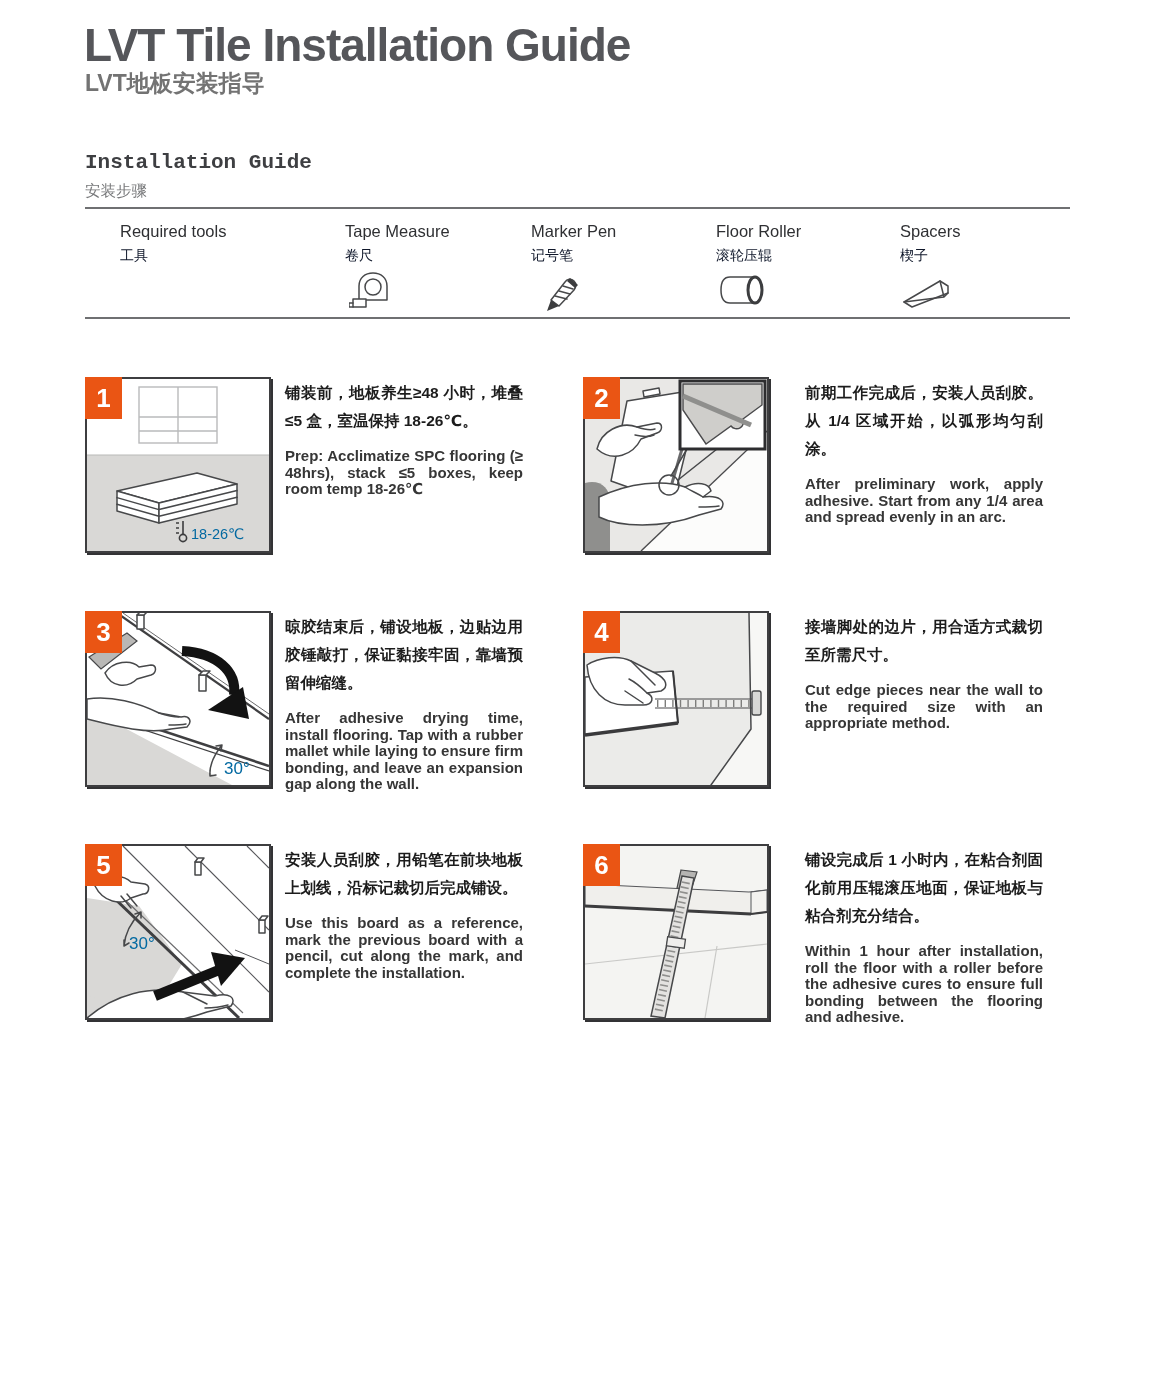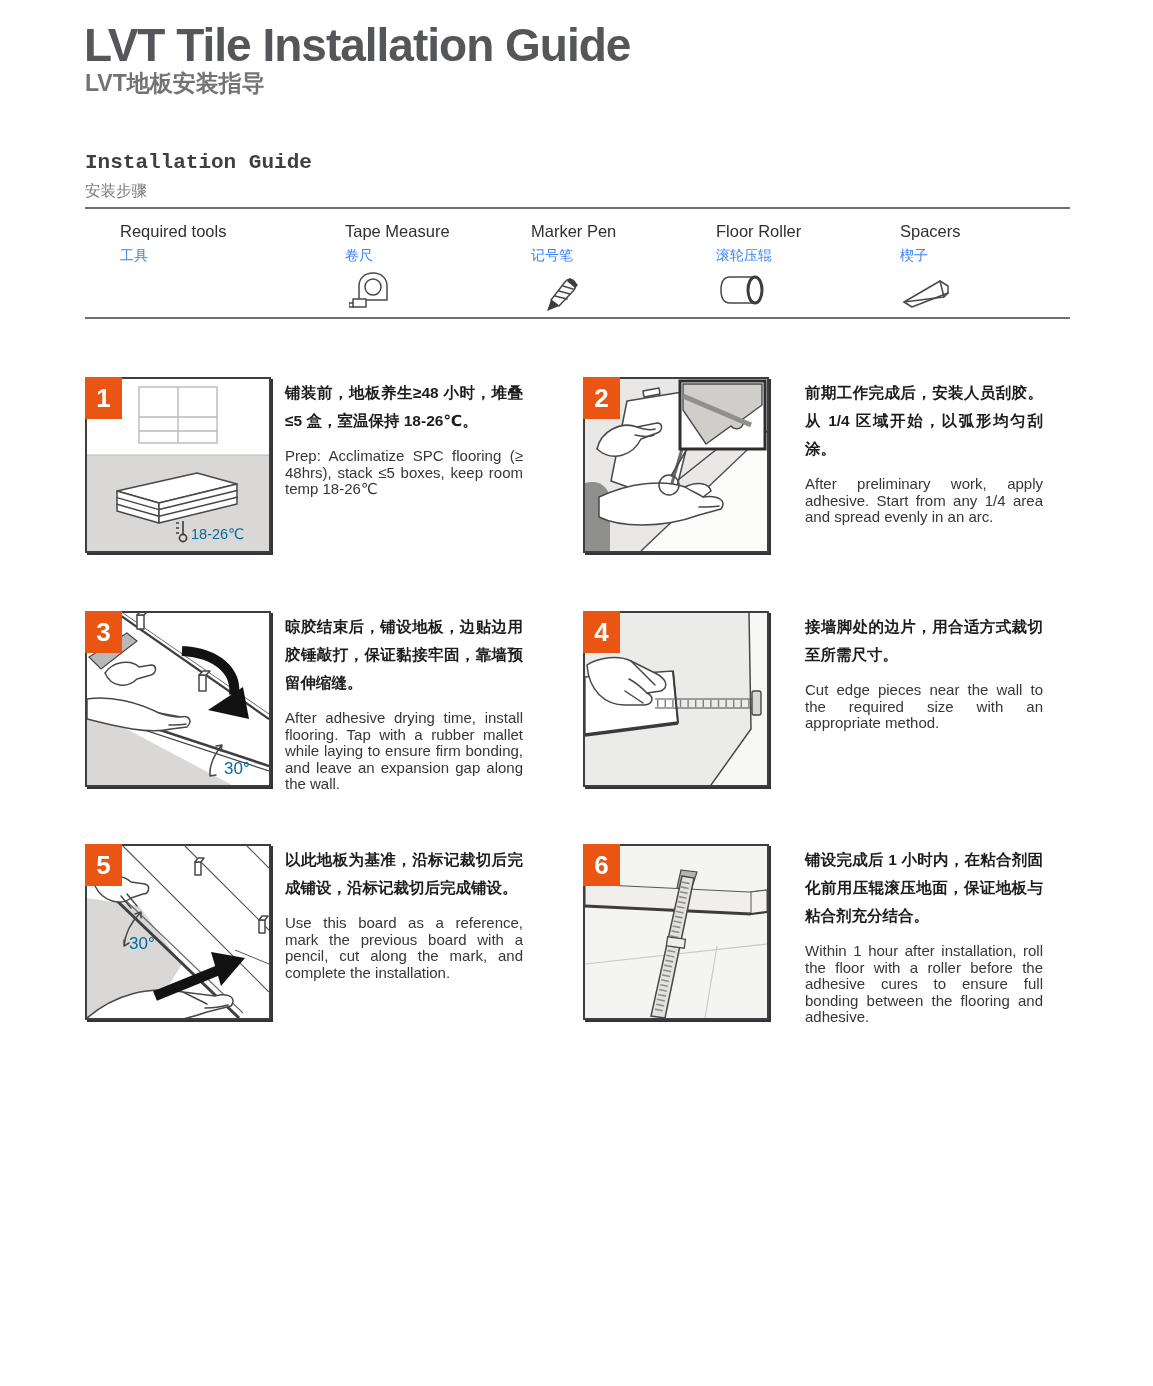--- a/index.html
+++ b/index.html
@@ -9,41 +9,41 @@
   }
   .abs{position:absolute;}
   
   .title{left:84px;top:18px;font-size:46px;font-weight:800;color:#55565a;letter-spacing:-1px;}
   .subtitle{left:85px;top:68px;font-size:23px;font-weight:700;color:#737373;}
   .sec-en{left:85px;top:151px;font-size:21px;font-weight:800;color:#3e3f42;font-family:Liberation Mono, monospace;}
   .sec-zh{left:85px;top:181px;font-size:15.5px;font-weight:400;color:#77787a;}
   .rule{left:85px;width:985px;height:2px;background:#6f7072;}
   
   .tool-en{font-size:16.5px;font-weight:500;color:#2f3033;position:absolute;top:0;left:0;white-space:nowrap;}
-  .tool-zh{font-size:14px;color:#3b82f6;position:absolute;top:25px;left:0;white-space:nowrap;}
+  .tool-zh{font-size:14px;color:#0f172a;position:absolute;top:25px;left:0;white-space:nowrap;}
   .tool-col{position:absolute;top:222px;height:96px;}
   .tool-icon{position:absolute;top:44px;}
   
   .fig{
     position:absolute;width:186px;height:176px;background:#fff;
     border:2px solid #3e3e40;box-shadow:2px 2px 0 #333335;box-sizing:border-box;
   }
   .fig svg{position:absolute;left:0;top:0;width:182px;height:172px;}
   .badge{
     position:absolute;left:-2px;top:-2px;width:37px;height:42px;background:#EA5514;
     color:#fff;font-size:26px;font-weight:800;display:flex;align-items:center;justify-content:center;z-index:3;
   }
   .fig-label{position:absolute;z-index:2;color:#0369a1;white-space:nowrap;}
   .step-text{position:absolute;width:238px;}
   .step-zh{
     font-size:15.5px;font-weight:700;color:#1c1c1c;line-height:28px;
     text-align:justify;margin:0;
   }
   .step-en{
-    font-size:15px;font-weight:400;color:#363636;line-height:16.5px;
+    font-size:15px;font-weight:700;color:#363636;line-height:16.5px;
     text-align:justify;margin:13px 0 0 0;
   }
   .ln{stroke:#47484a;stroke-width:1.5;fill:none;stroke-linecap:round;stroke-linejoin:round;}
   .fillw{fill:#ffffff;stroke:#47484a;stroke-width:1.5;stroke-linejoin:round;}
 </style>
 </head>
 <body>
 
 <div class="page">
 
@@ -247,21 +247,21 @@
       <path class="fillw" d="M0,172 C28,148 62,140 96,146 L128,150 C142,146 150,152 144,160 L120,166 C80,180 30,184 0,172 Z"></path>
       <path class="ln" d="M96,146 C104,150 112,154 120,158 M118,162 C126,162 134,161 141,159" stroke-width="1.1"></path>
       <line x1="68" y1="150" x2="132" y2="124" stroke="#121212" stroke-width="10"></line>
       <polygon points="124,106 158,112 134,140" fill="#121212"></polygon>
       <path class="ln" d="M54,66 C44,76 38,88 37,100 M54,66 l-6,2 M54,66 l0,6 M37,100 l0,-6 M37,100 l5,-3" stroke="#2c2c2e" stroke-width="1.4"></path>
     </svg>
     <div class="badge">5</div>
     <div class="fig-label" style="left:42px;top:88px;font-size:17px">30°</div>
   </div>
   <div class="step-text" style="left:285px;top:846px">
-    <p class="step-zh">以此地板为基准，沿标记裁切后完成铺设，沿标记裁切后完成铺设。</p>
+    <p class="step-zh">安装人员刮胶，用铅笔在前块地板上划线，沿标记裁切后完成铺设。</p>
     <p class="step-en">Use this board as a reference, mark the previous board with a pencil, cut along the mark, and complete the installation.</p>
   </div>
 
   <div class="fig" style="left:583px;top:844px">
     <svg viewBox="0 0 182 172">
       <rect x="0" y="0" width="182" height="172" fill="#f4f4f2"></rect>
       <line x1="0" y1="118" x2="182" y2="98" stroke="#c9c9c7" stroke-width="1.2"></line>
       <line x1="132" y1="100" x2="120" y2="172" stroke="#c9c9c7" stroke-width="1.2"></line>
       <polygon points="0,38 164,46 182,44 182,52 166,68 0,60" fill="#f0efec" stroke="#55565a" stroke-width="1.2"></polygon>
       <polygon points="166,46 182,44 182,66 166,68" fill="#f3f2ef" stroke="#55565a" stroke-width="1"></polygon>

